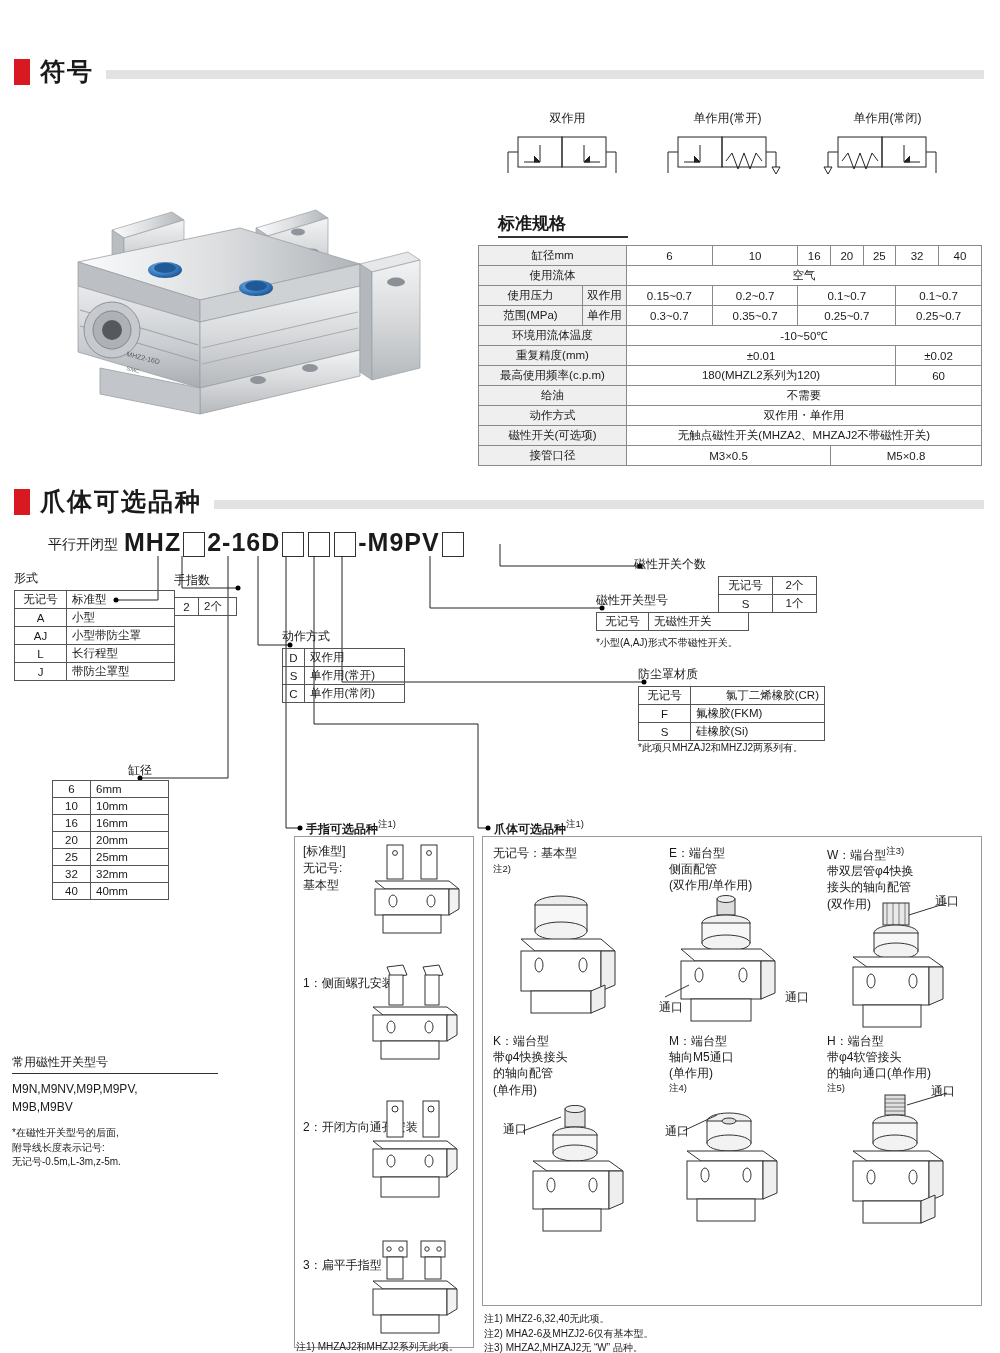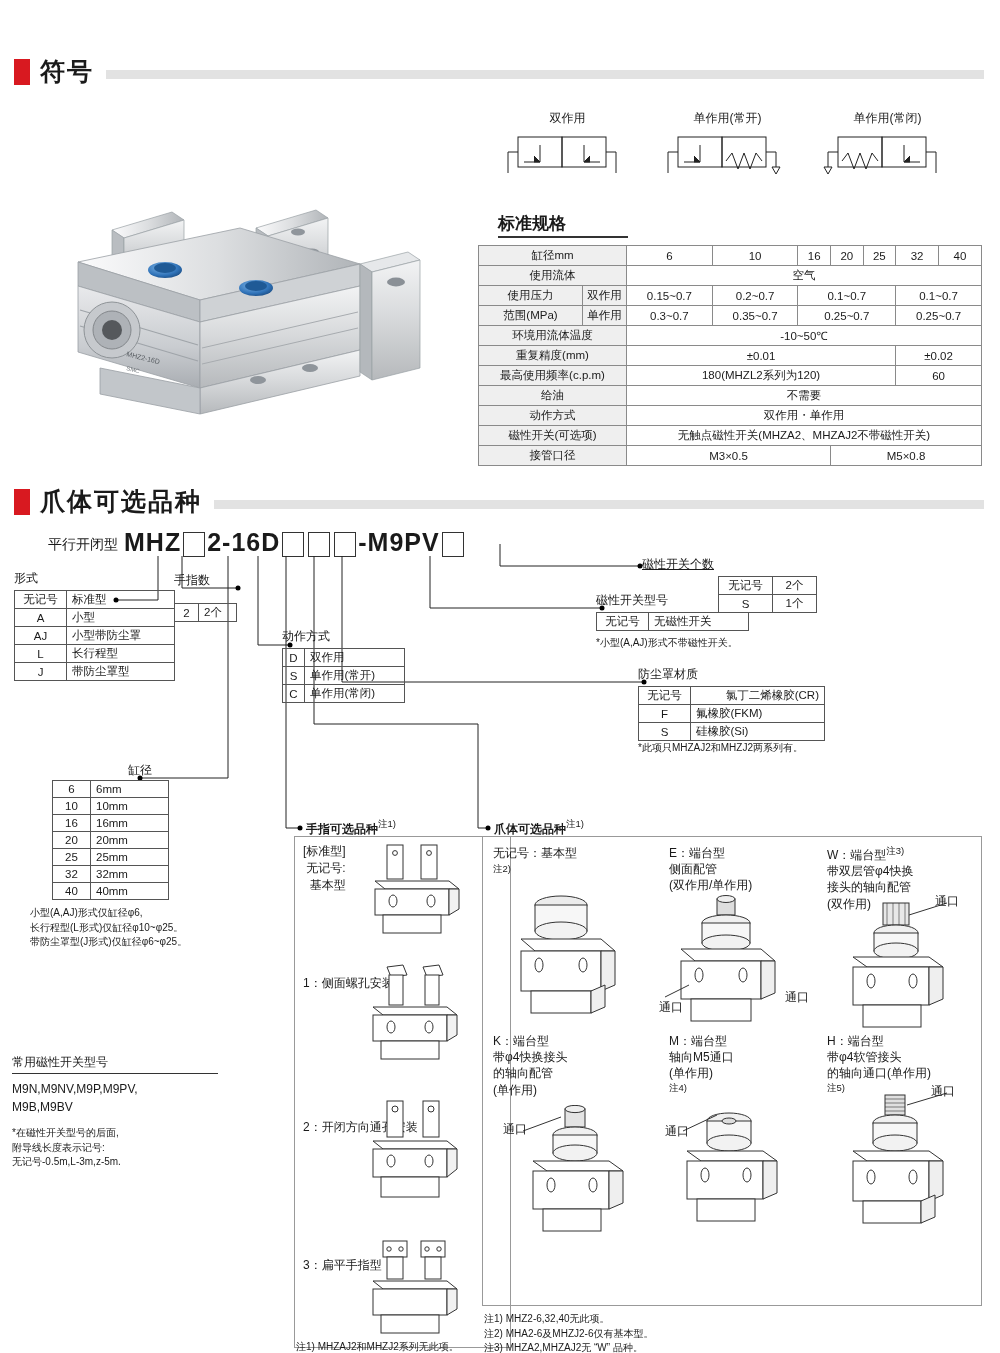--- a/index.html
+++ b/index.html
@@ -352,21 +352,21 @@
         </tr>
     <tr>
           <td class="k">J</td>
           <td>带防尘罩型</td>
         </tr>
   </tbody>
     </table>
 </div>
 
 <div class="abs" style="left:174px; top:572px;">
-  <div class="cap-lbl" style="margin-bottom:14px;">手指数</div>
+  <div class="cap-lbl" style="margin-bottom:8px;">手指数</div>
   <table class="tbl">
     <tbody>
         <tr>
           <td class="k" style="width:24px;">2</td>
           <td style="width:38px;">2个</td>
         </tr>
   </tbody>
     </table>
 </div>
 
@@ -399,21 +399,21 @@
           <td style="width:100px;">无磁性开关</td>
         </tr>
   </tbody>
     </table>
   <div class="small" style="margin-top:5px; line-height:1.4;">
     <span>*小型(A,AJ)形式不带磁性开关。</span>
   </div>
 </div>
 
 <div class="abs" style="left:634px; top:556px;">
-  <div class="cap-lbl" style="margin-bottom:3px; margin-left:8px;text-decoration:underline;">磁性开关个数</div>
+  <div class="cap-lbl" style="margin-bottom:3px; ">磁性开关个数</div>
   <table class="tbl" style="margin-left:84px;">
     <tbody>
         <tr>
           <td class="k" style="width:54px;">无记号</td>
           <td class="k" style="width:44px;">2个</td>
         </tr>
     <tr>
           <td class="k">S</td>
           <td class="k">1个</td>
         </tr>
@@ -469,45 +469,40 @@
     <tr>
           <td class="k">32</td>
           <td>32mm</td>
         </tr>
     <tr>
           <td class="k">40</td>
           <td>40mm</td>
         </tr>
   </tbody>
     </table>
-  <div class="small note-list" style="margin-top:6px; margin-left:0px;">
-    <div>小型(A,AJ)形式仅缸径φ6,</div>
-    <div>长行程型(L形式)仅缸径φ10~φ25。</div>
-    <div>带防尘罩型(J形式)仅缸径φ6~φ25。</div>
-  </div>
 </div>
 
 <div class="abs" style="left:12px; top:1054px; width:210px;">
   <div class="cap-lbl">常用磁性开关型号</div>
   <div style="width:206px;height:1px;background:#333;margin:2px 0 6px 0;"></div>
   <div class="cap-lbl" style="line-height:1.5;">
     <div>M9N,M9NV,M9P,M9PV,</div>
     <div>M9B,M9BV</div>
   </div>
   <div class="small note-list" style="margin-top:10px;">
     <div>*在磁性开关型号的后面,</div>
     <div>附导线长度表示记号:</div>
     <div>无记号-0.5m,L-3m,z-5m.</div>
   </div>
 </div>
 
 <div class="abs" style="left:306px; top:818px;">
   <span class="cap-lbl" style="font-weight:bold;">手指可选品种</span><span class="tiny" style="vertical-align:super;">注1)</span>
 </div>
-<div class="panel" style="left:294px; top:836px; width:217px; height:512px;text-align:right;">
+<div class="panel" style="left:294px; top:836px; width:180px; height:512px;">
   <div class="abs" style="left:8px; top:6px;" class-x="hdr">
     <div class="cap-lbl">[标准型]</div>
     <div class="cap-lbl">无记号:</div>
     <div class="cap-lbl">基本型</div>
   </div>
 
   <svg class="abs" style="left:70px; top:4px;" width="100" height="105" viewBox="0 0 100 105">
     <rect x="22" y="4" width="16" height="34" fill="#fff" stroke="#333" stroke-width="1"></rect>
     <rect x="56" y="4" width="16" height="34" fill="#fff" stroke="#333" stroke-width="1"></rect>
     <circle cx="30" cy="12" r="2.4" fill="none" stroke="#333"></circle>

